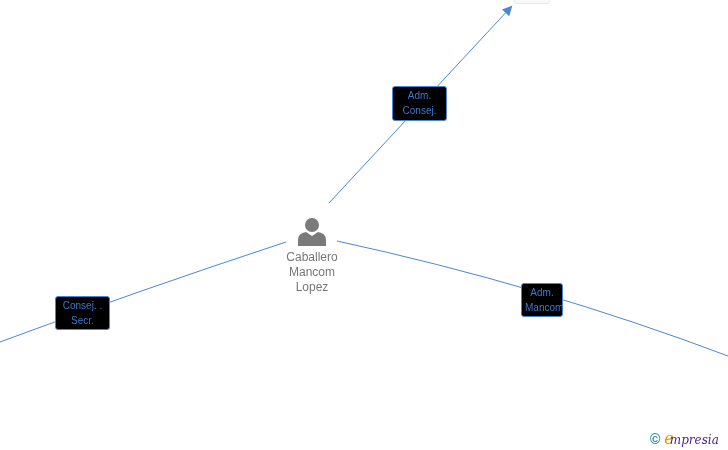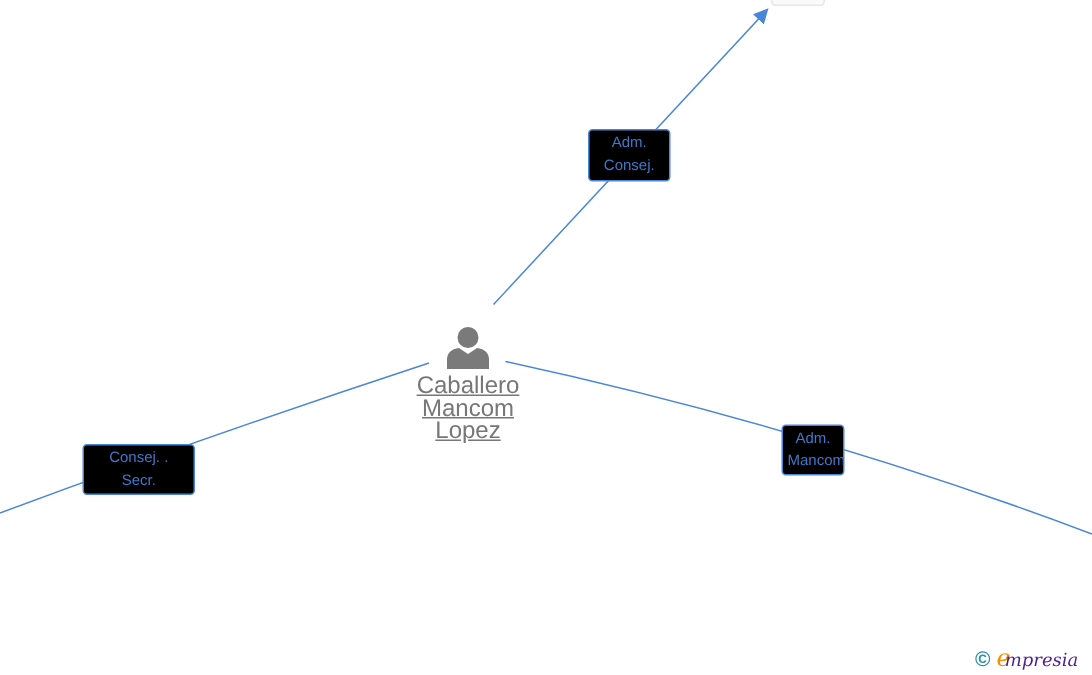--- a/index.html
+++ b/index.html
@@ -1,20 +1,20 @@
 <!DOCTYPE html>
 <html><head>
 <meta charset="utf-8">
 <style>
   html, body { margin: 0; padding: 0; background: #ffffff; }
   body { width: 728px; height: 450px; position: relative; overflow: hidden; font-family: "Liberation Sans", sans-serif; }
   svg.edges { position: absolute; left: 0; top: 0; }
   .node-person { position: absolute; left: 276px; top: 216px; width: 72px; text-align: center; }
   .person-icon { display: block; margin: 0 auto; width: 30px; height: 30px; }
-  .person-name { color: #777777; font-size: 16px; line-height: 15px; margin-top: 4px; text-decoration: underline; }
+  .person-name { color: #777777; font-size: 12px; line-height: 15px; margin-top: 4px; }
   .role-box {
     position: absolute; background: #000000; border: 1px solid #4a86d8; border-radius: 3px;
     color: #3d78c9; font-size: 10px; line-height: 15px; text-align: center;
     box-sizing: border-box; padding: 1px 3px;
   }
   .top-tab { position: absolute; left: 514px; top: -4px; width: 34px; height: 6px; border: 1px solid #e6e6e6; border-radius: 3px; background: #fafafa; }
   .brand { position: absolute; left: 650px; top: 429px; display: flex; align-items: center; gap: 4px; }
   .copy { color: #2a8fb0; font-size: 14px; font-weight: bold; }
   .brand-e { color: #f39200; font-family: "DejaVu Serif", serif; font-style: italic; font-size: 16px; }
   .brand-rest { color: #4c1d95; font-family: "DejaVu Serif", serif; font-style: italic; font-size: 12px; margin-left: -4px; }
@@ -45,21 +45,21 @@
     <div>Mancom</div>
     <div>Lopez</div>
   </div>
 </div>
 
 <div class="role-box" style="left:392px; top:86px; width:55px; height:35px;">
   <div>Adm.</div>
   <div>Consej.</div>
 </div>
 
-<div class="role-box" style="left:55px; top:296px; width:75px; height:34px;">
+<div class="role-box" style="left:55px; top:296px; width:55px; height:34px;">
   <div>Consej. .</div>
   <div>Secr.</div>
 </div>
 
 <div class="role-box" style="left:521px; top:283px; width:42px; height:34px;">
   <div>Adm.</div>
   <div>Mancom</div>
 </div>
 
 <div class="brand">

